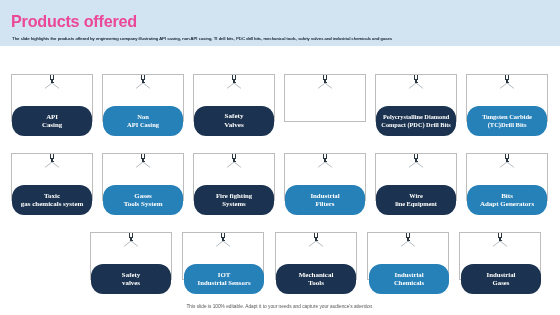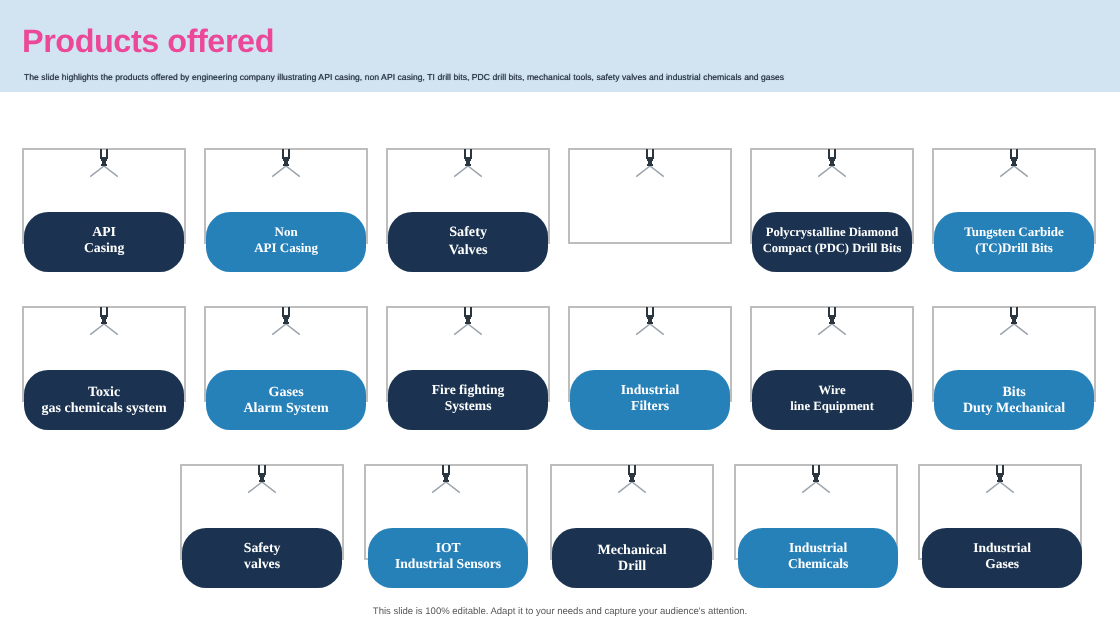--- a/index.html
+++ b/index.html
@@ -140,21 +140,21 @@
           <rect x="6.2" y="0.6" width="0.9" height="5.1" fill="#2b3740"></rect>
           <rect x="8.9" y="0.6" width="0.9" height="5.1" fill="#2b3740"></rect>
           <path d="M6.2 4.7 L9.8 4.7 L8.6 8.3 L7.4 8.3 Z" fill="#2b3740"></path>
           <rect x="6.5" y="8.1" width="3.0" height="0.8" fill="#2b3740"></rect>
         </svg></div>
       <div class="sling"><svg width="16" height="7" viewBox="0 0 16 7">
           <path d="M8 0 L1.1 5.3 M8 0 L14.9 5.3" stroke="#9aa3ac" stroke-width="0.75" fill="none"></path>
         </svg></div>
       <div class="pill blue" style="--fs: 7px;">
         <div>Gases</div>
-        <div>Alarm System</div>
+        <div>Tools System</div>
       </div>
     </div>
     <div class="card">
       <div class="hook"><svg width="16" height="20" viewBox="0 0 16 20" shape-rendering="crispEdges">
           <rect x="6.2" y="0.6" width="0.9" height="5.1" fill="#2b3740"></rect>
           <rect x="8.9" y="0.6" width="0.9" height="5.1" fill="#2b3740"></rect>
           <path d="M6.2 4.7 L9.8 4.7 L8.6 8.3 L7.4 8.3 Z" fill="#2b3740"></path>
           <rect x="6.5" y="8.1" width="3.0" height="0.8" fill="#2b3740"></rect>
         </svg></div>
       <div class="sling"><svg width="16" height="7" viewBox="0 0 16 7">
@@ -200,21 +200,21 @@
           <rect x="6.2" y="0.6" width="0.9" height="5.1" fill="#2b3740"></rect>
           <rect x="8.9" y="0.6" width="0.9" height="5.1" fill="#2b3740"></rect>
           <path d="M6.2 4.7 L9.8 4.7 L8.6 8.3 L7.4 8.3 Z" fill="#2b3740"></path>
           <rect x="6.5" y="8.1" width="3.0" height="0.8" fill="#2b3740"></rect>
         </svg></div>
       <div class="sling"><svg width="16" height="7" viewBox="0 0 16 7">
           <path d="M8 0 L1.1 5.3 M8 0 L14.9 5.3" stroke="#9aa3ac" stroke-width="0.75" fill="none"></path>
         </svg></div>
       <div class="pill blue" style="--fs: 7px;">
         <div>Bits</div>
-        <div>Duty Mechanical</div>
+        <div>Adapt Generators</div>
       </div>
     </div>
   </div>
 <div class="row" id="row3">
     <div class="card">
       <div class="hook"><svg width="16" height="20" viewBox="0 0 16 20" shape-rendering="crispEdges">
           <rect x="6.2" y="0.6" width="0.9" height="5.1" fill="#2b3740"></rect>
           <rect x="8.9" y="0.6" width="0.9" height="5.1" fill="#2b3740"></rect>
           <path d="M6.2 4.7 L9.8 4.7 L8.6 8.3 L7.4 8.3 Z" fill="#2b3740"></path>
           <rect x="6.5" y="8.1" width="3.0" height="0.8" fill="#2b3740"></rect>
@@ -247,21 +247,21 @@
           <rect x="6.2" y="0.6" width="0.9" height="5.1" fill="#2b3740"></rect>
           <rect x="8.9" y="0.6" width="0.9" height="5.1" fill="#2b3740"></rect>
           <path d="M6.2 4.7 L9.8 4.7 L8.6 8.3 L7.4 8.3 Z" fill="#2b3740"></path>
           <rect x="6.5" y="8.1" width="3.0" height="0.8" fill="#2b3740"></rect>
         </svg></div>
       <div class="sling"><svg width="16" height="7" viewBox="0 0 16 7">
           <path d="M8 0 L1.1 5.3 M8 0 L14.9 5.3" stroke="#9aa3ac" stroke-width="0.75" fill="none"></path>
         </svg></div>
       <div class="pill dark" style="--fs: 7px;">
         <div>Mechanical</div>
-        <div>Drill</div>
+        <div>Tools</div>
       </div>
     </div>
     <div class="card">
       <div class="hook"><svg width="16" height="20" viewBox="0 0 16 20" shape-rendering="crispEdges">
           <rect x="6.2" y="0.6" width="0.9" height="5.1" fill="#2b3740"></rect>
           <rect x="8.9" y="0.6" width="0.9" height="5.1" fill="#2b3740"></rect>
           <path d="M6.2 4.7 L9.8 4.7 L8.6 8.3 L7.4 8.3 Z" fill="#2b3740"></path>
           <rect x="6.5" y="8.1" width="3.0" height="0.8" fill="#2b3740"></rect>
         </svg></div>
       <div class="sling"><svg width="16" height="7" viewBox="0 0 16 7">

